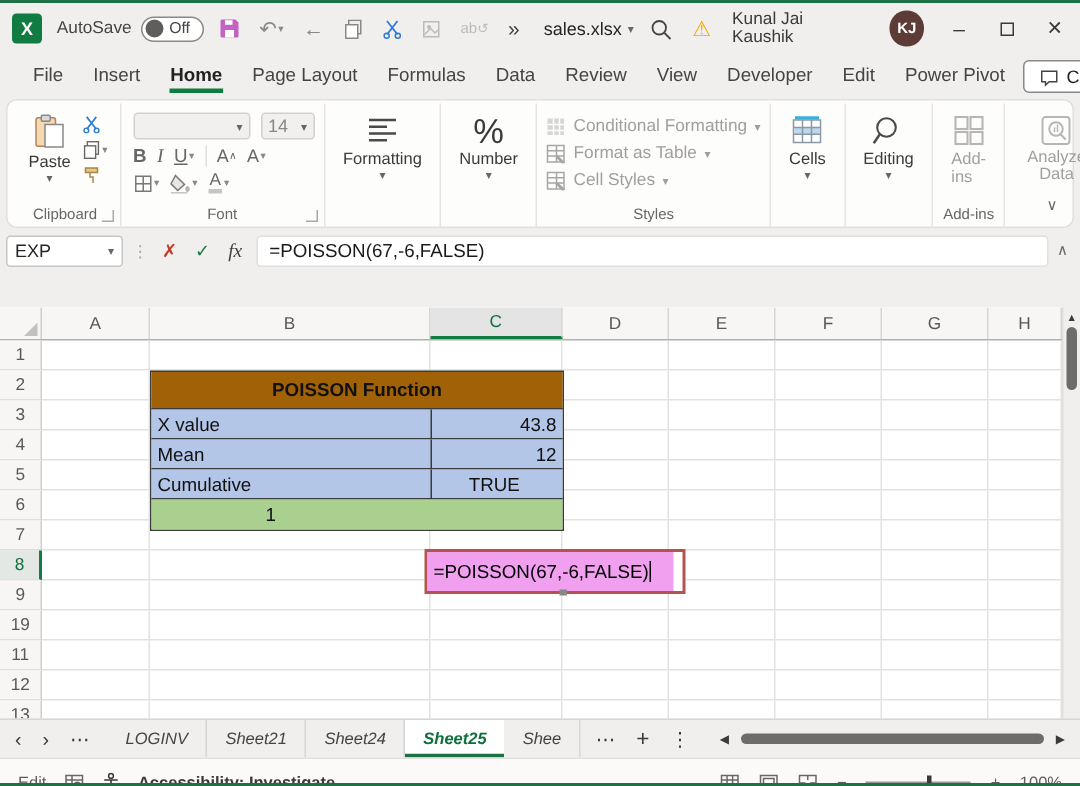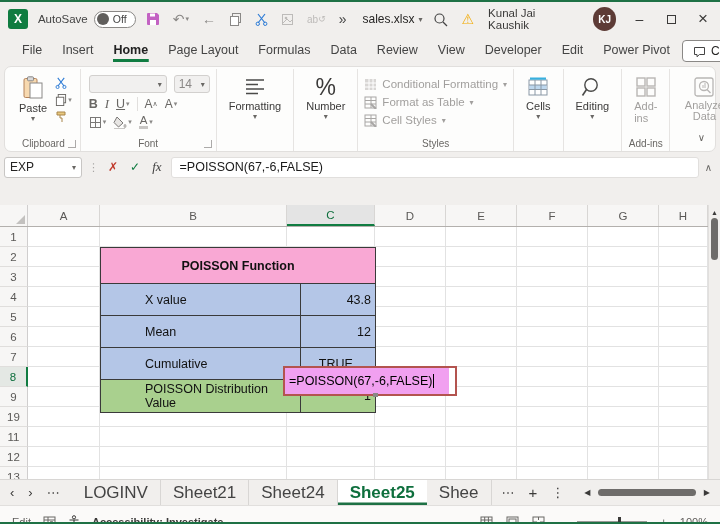--- a/index.html
+++ b/index.html
@@ -75,22 +75,22 @@
   .colhdr { flex:none; display:flex; align-items:center; justify-content:center; font-size:11.5px; color:#5a5856; border-right:1px solid #d8d6d4; cursor:pointer; }
   .colhdr.sel { background:#e4e4e4; color:#0e6f3d; border-bottom:2px solid #107C41; }
   .cA{width:72px}.cB{width:187px}.cC{width:88px}.cD{width:71px}.cE{width:71px}.cF{width:71px}.cG{width:71px}.cH{width:49px}
   .grow { display:flex; height:20px; }
   .rowhdr { width:28px; flex:none; display:flex; align-items:center; justify-content:center; font-size:11.5px; color:#5a5856; background:#f7f6f5; border-right:1px solid #d0cece; border-bottom:1px solid #e0dedc; cursor:pointer; }
   .rowhdr.sel { background:#e4e8e4; color:#0e6f3d; border-right:2px solid #107C41; }
   .cell { flex:none; border-right:1px solid #e2e2e2; border-bottom:1px solid #e2e2e2; cursor:cell; }
 
   
   .datatable { position:absolute; left:100px; top:42px; width:276px; font-size:12.5px; color:#111; border:1px solid #3a3a3a; }
-  .ttitle { height:36px; background:#f9a8d4; font-weight:bold; display:flex; align-items:center; justify-content:center; border-bottom:1px solid #3a3a3a; }
-  .trow { display:flex; height:32px; border-bottom:1px solid #3a3a3a;padding-left:40px; }
+  .ttitle { height:25px; background:#a16207; font-weight:bold; display:flex; align-items:center; justify-content:center; border-bottom:1px solid #3a3a3a; }
+  .trow { display:flex; height:20px; border-bottom:1px solid #3a3a3a; }
   .trow:last-child { border-bottom:none; }
   .tblue { background:#B4C6E7; }
   .tgreen { background:#A9D08E; }
   .tlabel { width:187px; display:flex; align-items:center; padding-left:4px; border-right:1px solid #3a3a3a; }
   .tvalue { width:87px; display:flex; align-items:center; justify-content:flex-end; padding-right:4px; }
   .tvalue.center { justify-content:center; }
 
   
   .editbox { position:absolute; left:283px; top:161px; width:174px; height:30px; border:2px solid #B3544F; background:#fff; }
   .editpink { position:absolute; left:0; top:0; bottom:0; width:164px; background:#F1A0F0; display:flex; align-items:center; padding-left:4px; font-size:12.5px; color:#000; white-space:nowrap; }
@@ -100,21 +100,21 @@
   
   .vscroll { position:absolute; top:203px; right:0; width:12px; height:274px; background:#f1efed; border-left:1px solid #e1dfdd; display:flex; flex-direction:column; align-items:center; }
   .vs-up { font-size:7px; color:#3b3a39; padding:4px 0 2px; }
   .vs-thumb { width:7px; height:42px; background:#6e6c6a; border-radius:4px; }
 
   
   .tabbar { position:absolute; top:477px; left:0; right:0; height:26px; background:#f1efed; border-top:1px solid #d8d6d4; display:flex; align-items:stretch; padding-left:10px; }
   .tabnav { display:flex; align-items:center; gap:14px; color:#3b3a39; font-size:13px; padding-right:12px; }
   .tabnav span { cursor:pointer; }
   .stabs { display:flex; align-items:stretch; }
-  .stab { display:flex; align-items:center; padding:12px 12px; font-size:17px; color:#444; border-right:1px solid #d8d6d4; cursor:pointer; white-space:nowrap; }
+  .stab { display:flex; align-items:center; padding:12px 12px; font-size:11px; color:#444; border-right:1px solid #d8d6d4; cursor:pointer; white-space:nowrap;font-style:italic; }
   .stab.active { background:#fff; color:#0e6f3d; font-weight:bold; box-shadow:inset 0 -2.5px 0 #1e7145; border-right:none; }
   .tab-extra { display:flex; align-items:center; gap:14px; padding:0 10px; color:#3b3a39; font-size:13px; }
   .hscroll { flex:1; display:flex; align-items:center; gap:6px; padding:0 10px; }
   .hs-thumb { flex:1; height:7px; background:#6e6c6a; border-radius:4px; margin:0 2px; max-width:215px; }
   .hs-arrow { font-size:8px; color:#3b3a39; cursor:pointer; }
 
   
   .statusbar { position:absolute; top:503px; left:0; right:0; height:32px; background:#fbfaf9; border-top:1px solid #e1dfdd; display:flex; align-items:center; padding:0 12px; gap:12px; font-size:11px; color:#605e5c; }
   .sb-mode { color:#605e5c; }
   .sb-access { font-weight:bold; color:#3b3a39; }
@@ -602,21 +602,20 @@
           </div>
           <div class="trow tblue">
             <div class="tlabel">Mean</div>
             <div class="tvalue">12</div>
           </div>
           <div class="trow tblue">
             <div class="tlabel">Cumulative</div>
             <div class="tvalue center">TRUE</div>
           </div>
           <div class="trow tgreen">
-            <div class="tlabel">POISSON Distribution Value</div>
             <div class="tvalue">1</div>
           </div>
         </div>
     </div>
 
     <div class="editbox">
       <div class="editpink">
         <span>=POISSON(67,-6,FALSE)</span>
           <span class="caret"></span>
       </div>

